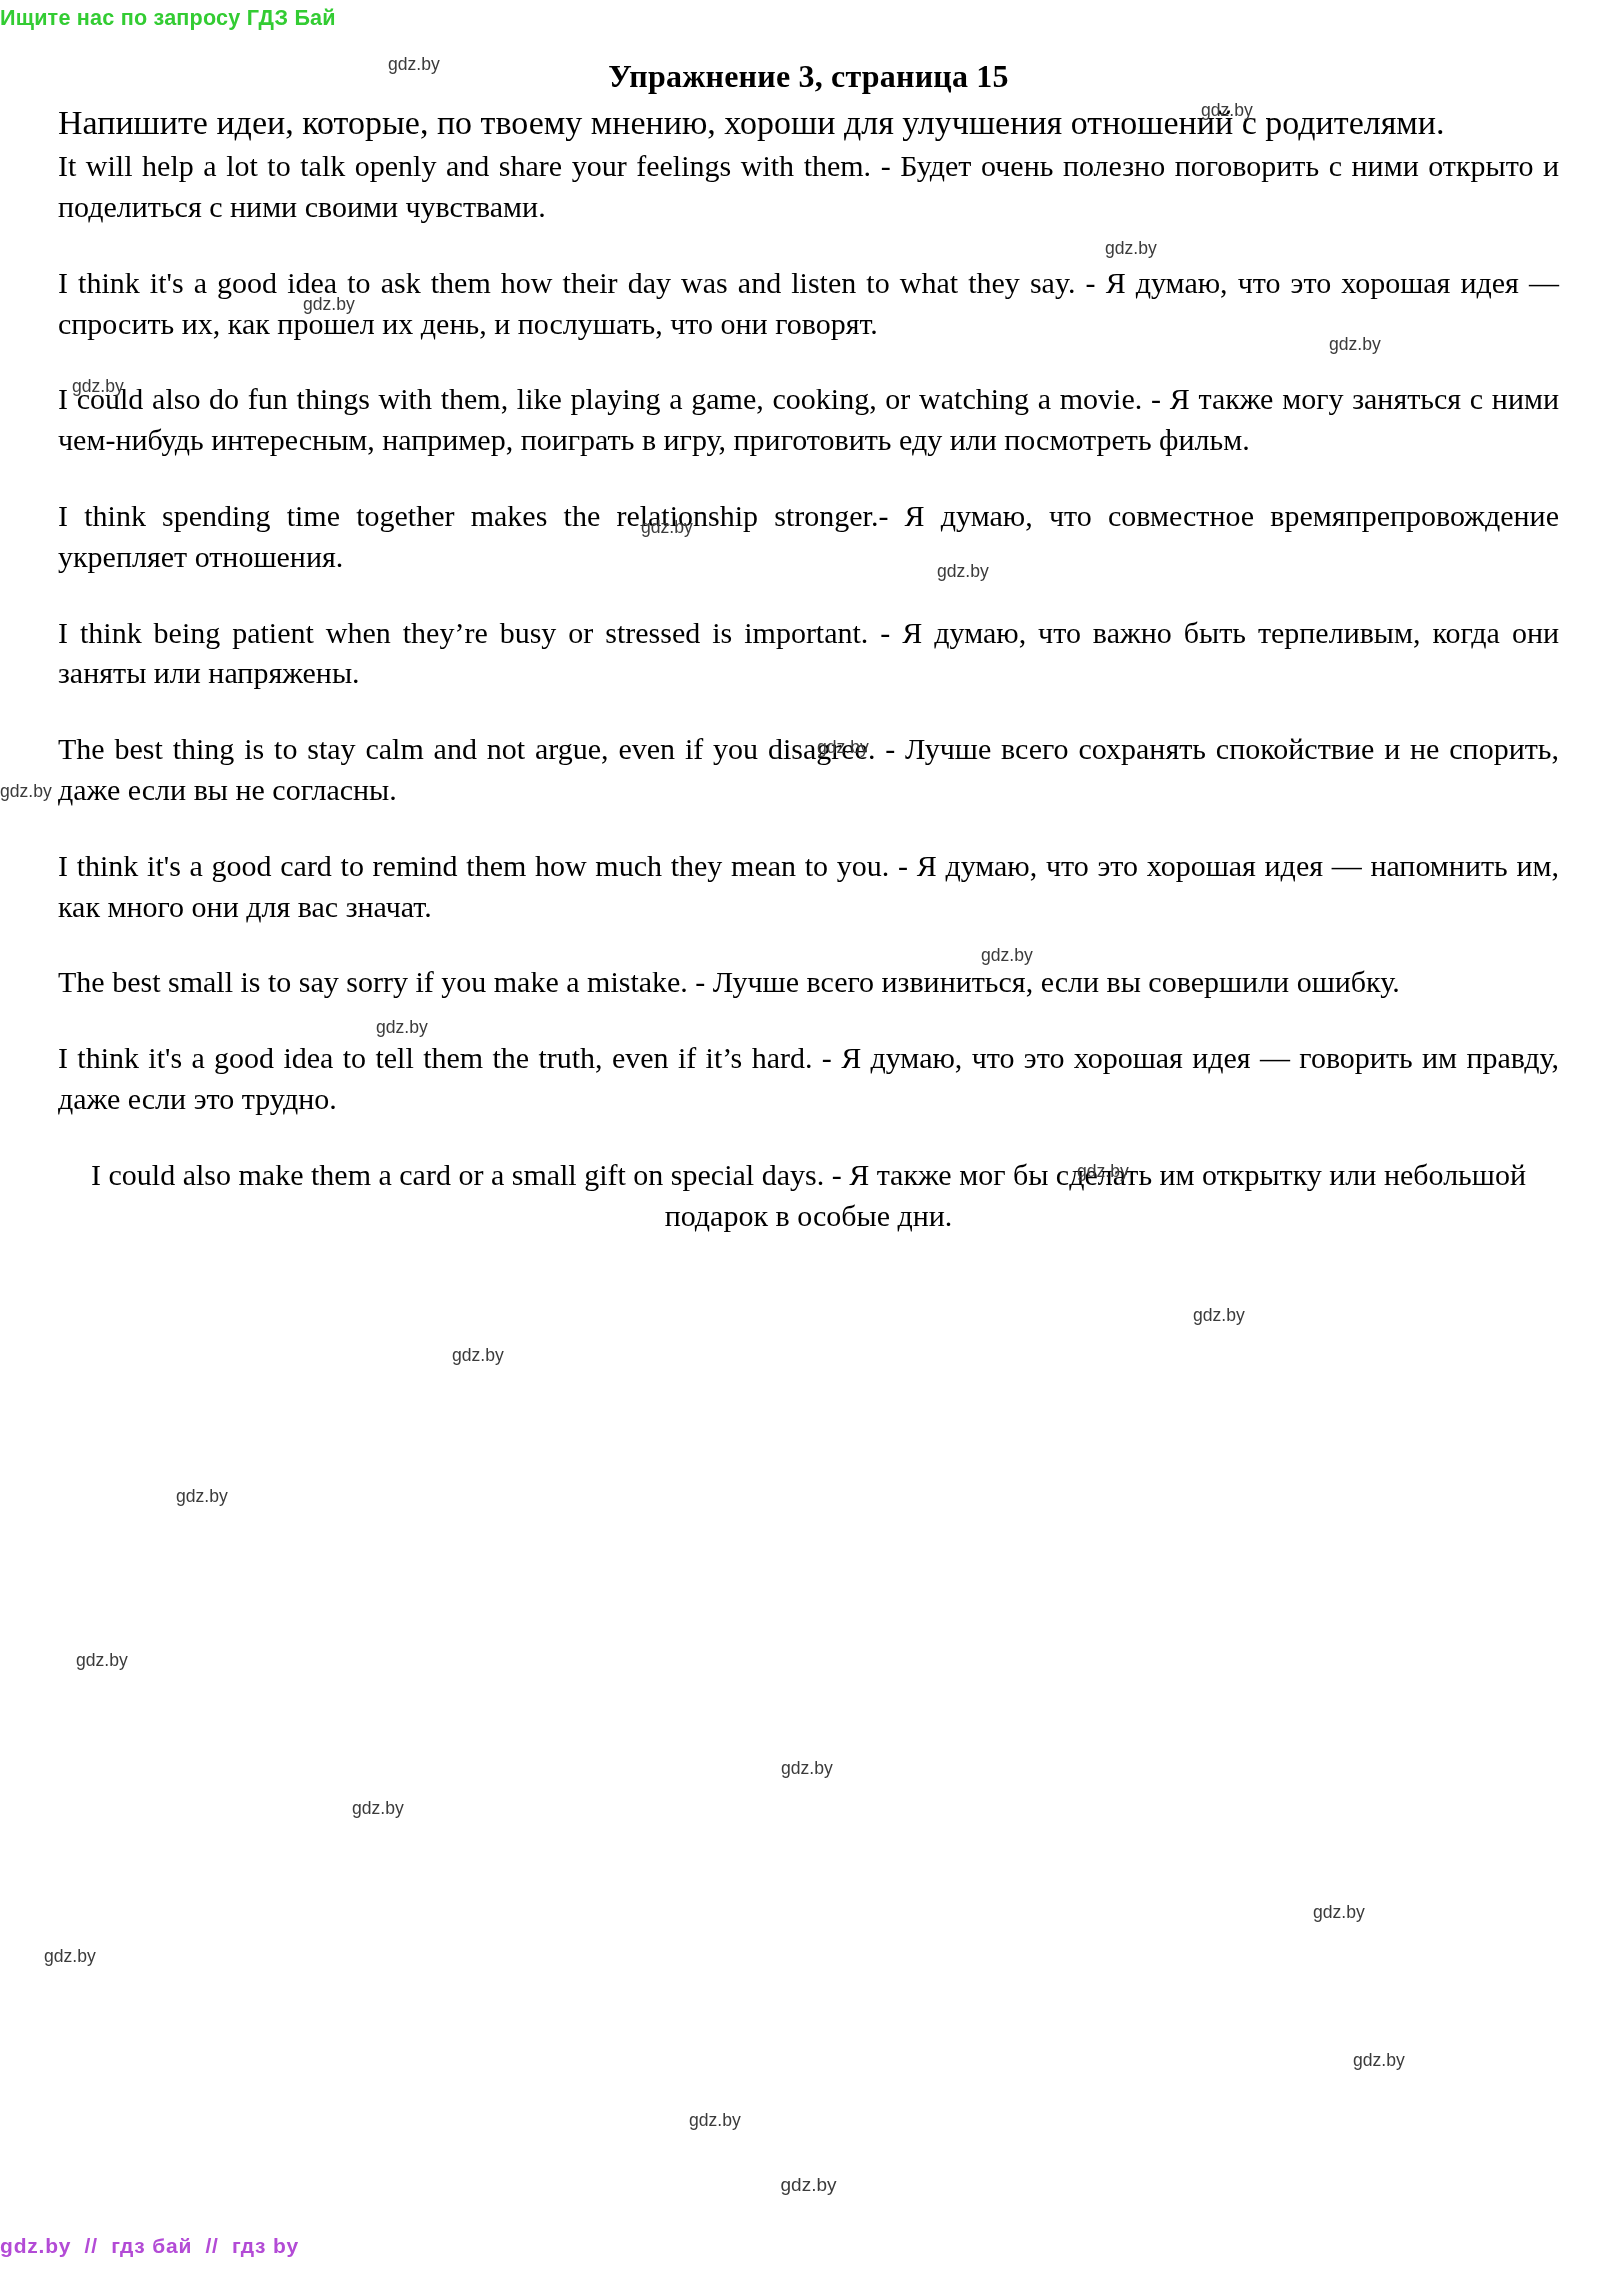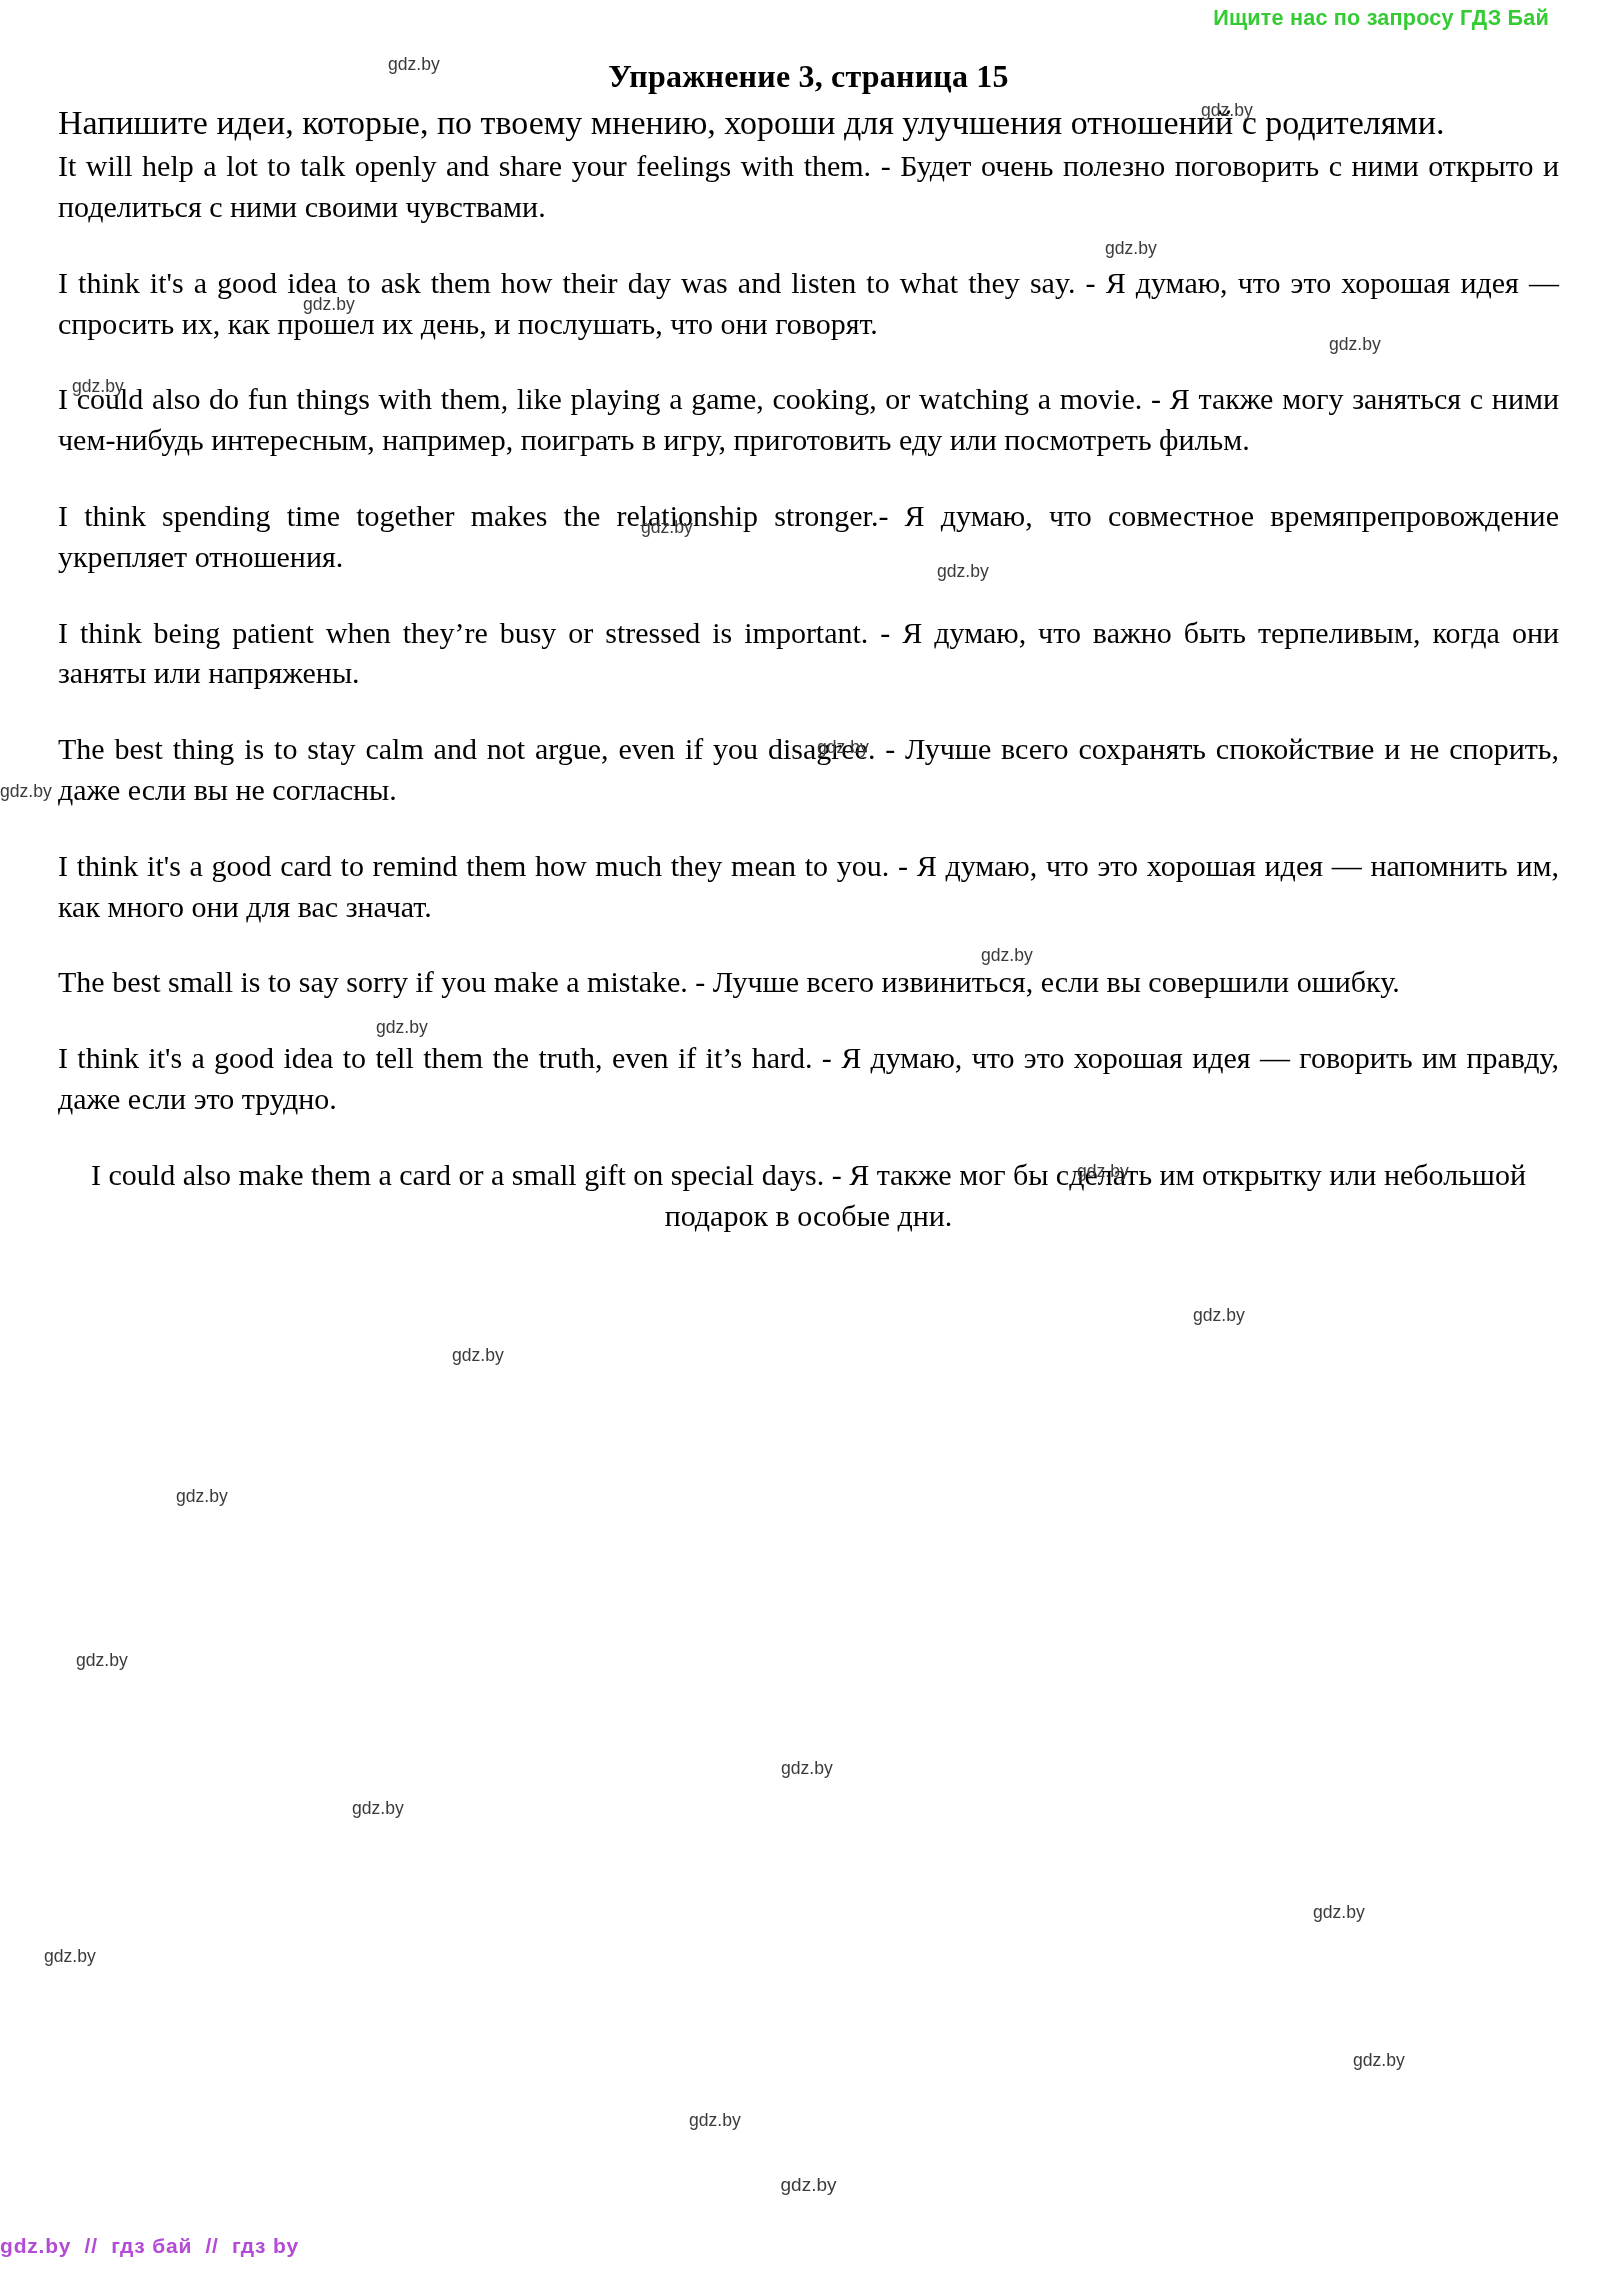--- a/index.html
+++ b/index.html
@@ -22,21 +22,21 @@
     height: 2284px;
     box-sizing: border-box;
     padding: 0 58px;
   }
 
   .top-banner {
     position: absolute;
     top: 0;
     left: 0;
     width: 1549px;
-    text-align: right;
+    text-align: left;
     font-family: "Liberation Sans", sans-serif;
     font-size: 21.6px;
     font-weight: bold;
     color: #33cc33;
     letter-spacing: 0.2px;
     padding-top: 4.8px;
   }
 
   .content {
     position: relative;

